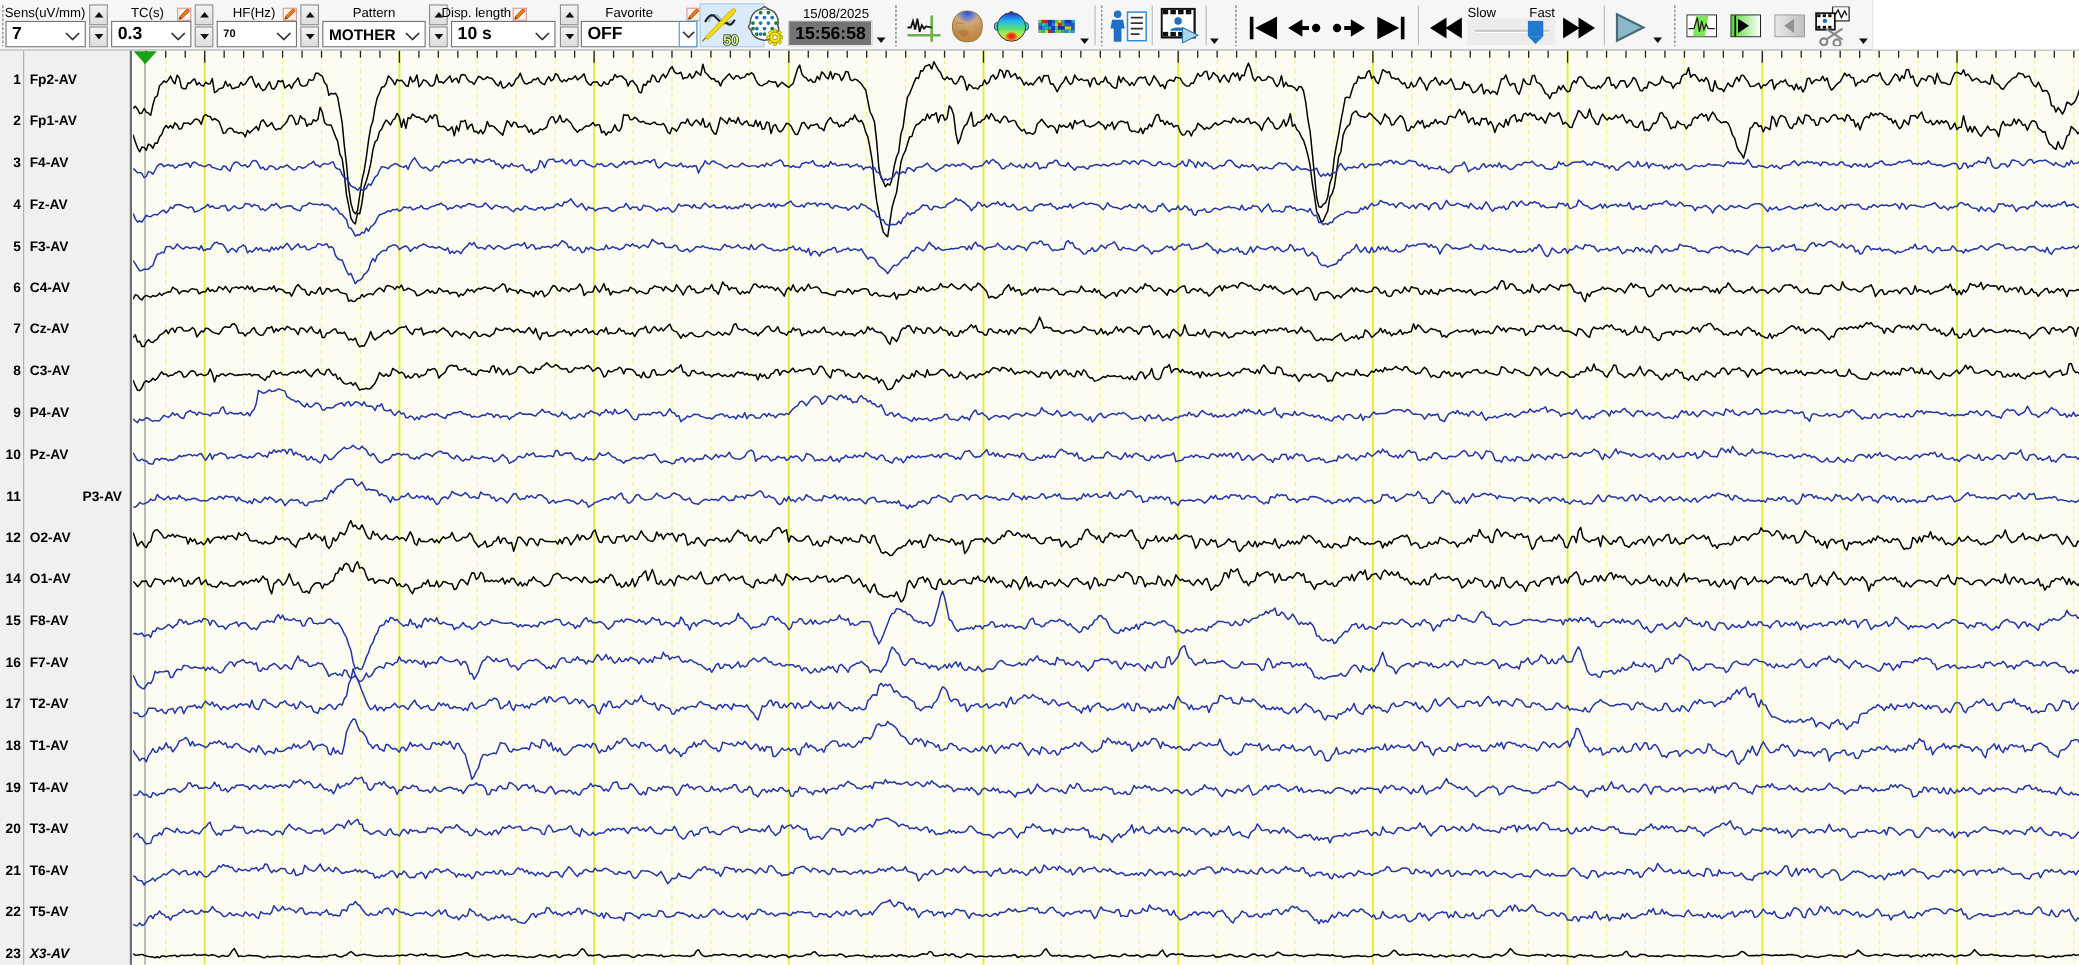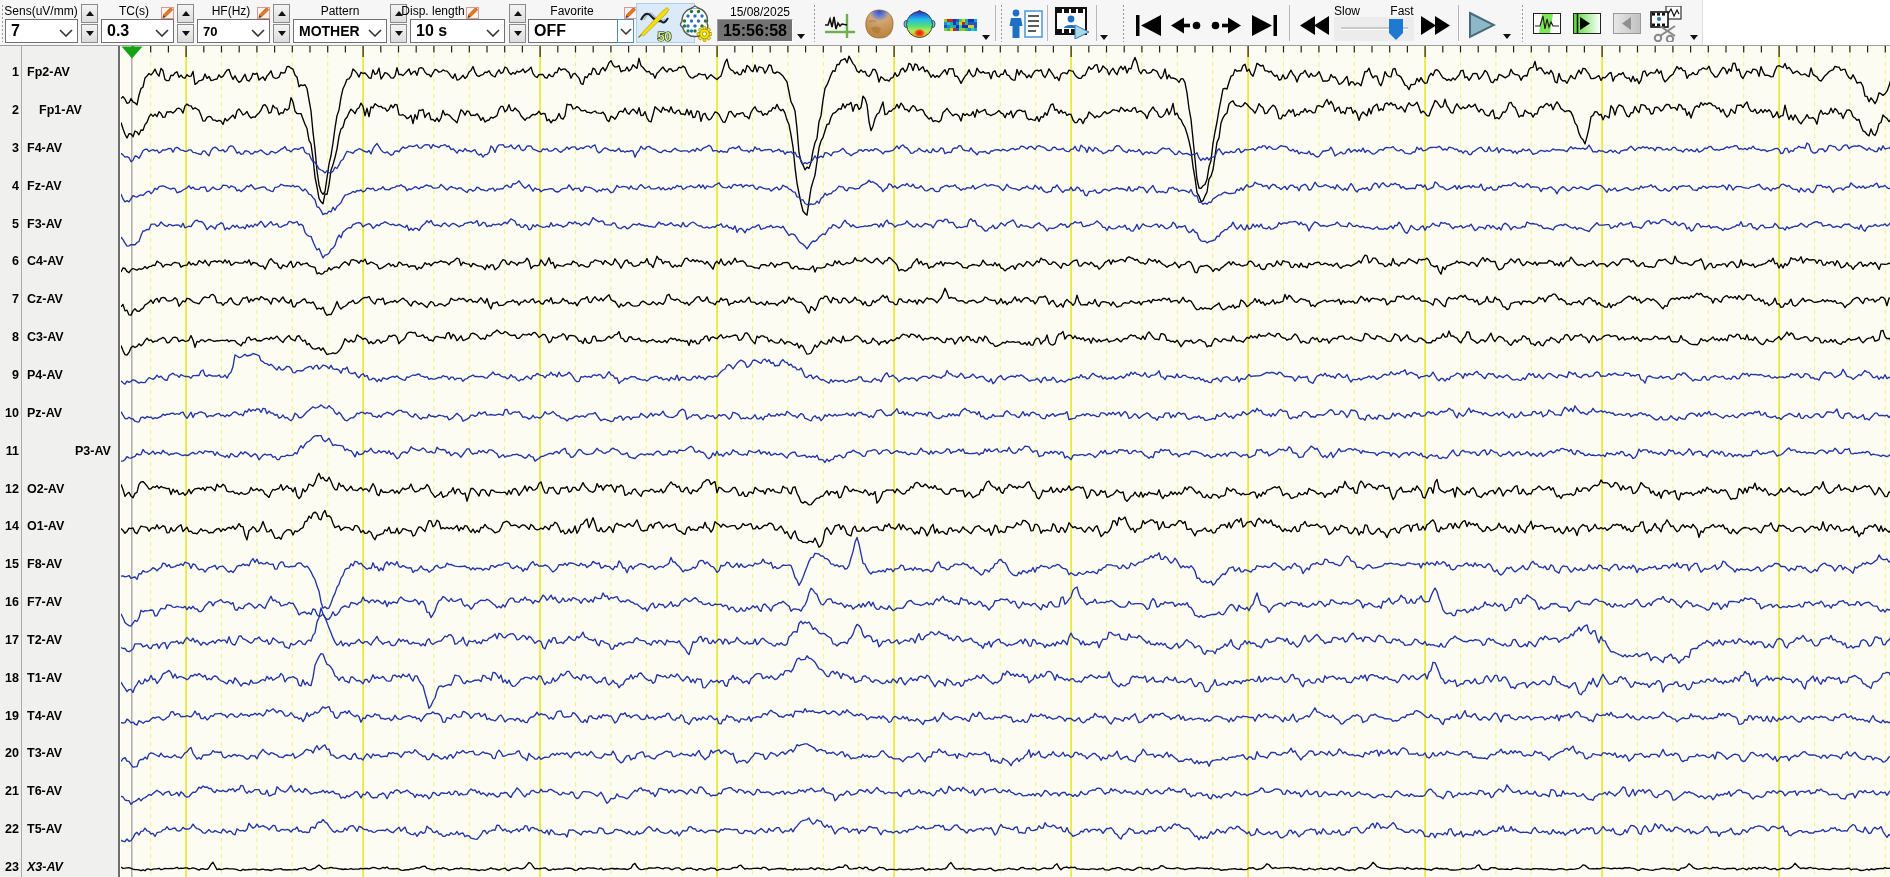--- a/index.html
+++ b/index.html
@@ -62,21 +62,21 @@
       </div>
     </div>
     <div class="tlab" style="left:231px">HF(Hz)</div>
     <div class="pencil" style="left:257px">
       <svg width="11" height="10" viewBox="0 0 11 10" style="display:block">
         <path d="M0.8 9.6 L3.6 8.8 L10.6 1.8 L8.6 -0.4 L1.8 6.6 Z" fill="#e87818" stroke="#b05010" stroke-width="0.7"></path>
         <path d="M0.8 9.6 L3.2 8.9 L1.7 7.4 Z" fill="#50280a"></path>
       </svg>
     </div>
     <div class="combo" style="left:197px;width:73px">
-      <span style="font-size:13px">70</span>
+      <span style="font-size:10px">70</span>
       <svg class="chev" width="14" height="8" viewBox="0 0 14 8">
         <path d="M1 1 L7 7 L13 1" stroke="#333" stroke-width="1.6" fill="none"></path>
       </svg>
     </div>
     <div class="spin" style="left:273px;top:4px">
       <div class="sb">
         <div class="tri-up"></div>
       </div>
       <div class="sb" style="top:20px">
         <div class="tri-dn"></div>
@@ -387,21 +387,21 @@
 <circle cx="20" cy="33" r="3.2" fill="none" stroke="#888" stroke-width="2"></circle>
 </svg></div>
     <div style="position:absolute;left:1690px;top:35px;width:0;height:0;border-left:4px solid transparent;border-right:4px solid transparent;border-top:5px solid #111"></div>
     <div id="tbright"></div>
   </div>
 <div id="sidebar">
     <div class="sep"></div>
     <div class="num" style="top:19.2px">1</div>
     <div class="lbl" style="top:19.2px;">Fp2-AV</div>
     <div class="num" style="top:57.0px">2</div>
-    <div class="lbl" style="top:57.0px;margin-left:12px;">Fp1-AV</div>
+    <div class="lbl" style="top:57.0px;">Fp1-AV</div>
     <div class="num" style="top:94.9px">3</div>
     <div class="lbl" style="top:94.9px;">F4-AV</div>
     <div class="num" style="top:132.7px">4</div>
     <div class="lbl" style="top:132.7px;">Fz-AV</div>
     <div class="num" style="top:170.6px">5</div>
     <div class="lbl" style="top:170.6px;">F3-AV</div>
     <div class="num" style="top:208.4px">6</div>
     <div class="lbl" style="top:208.4px;">C4-AV</div>
     <div class="num" style="top:246.3px">7</div>
     <div class="lbl" style="top:246.3px;">Cz-AV</div>

